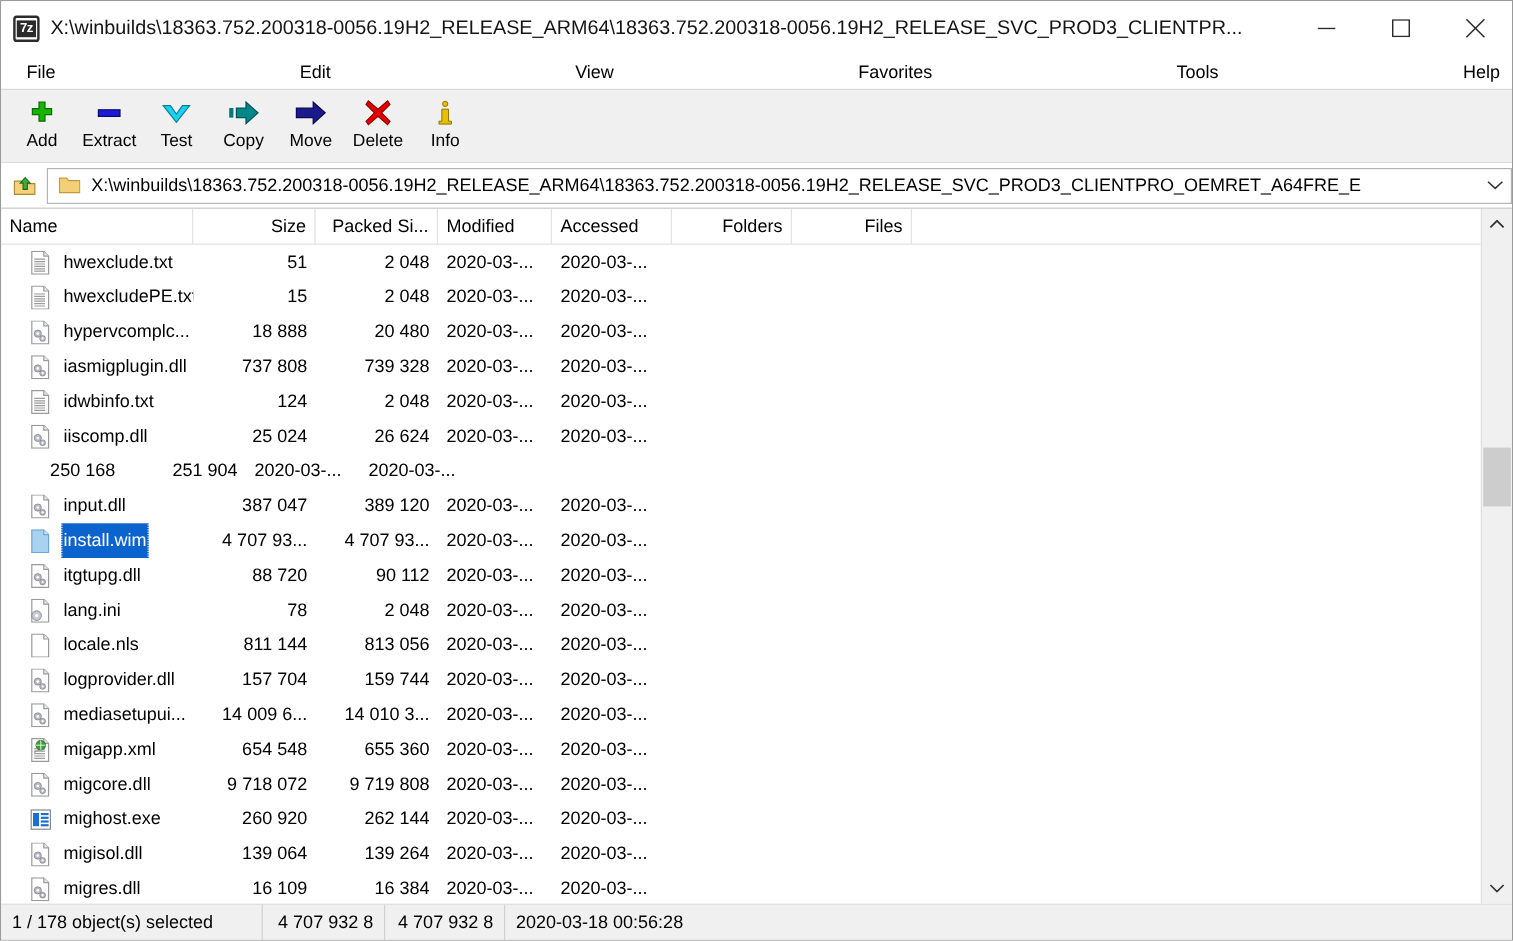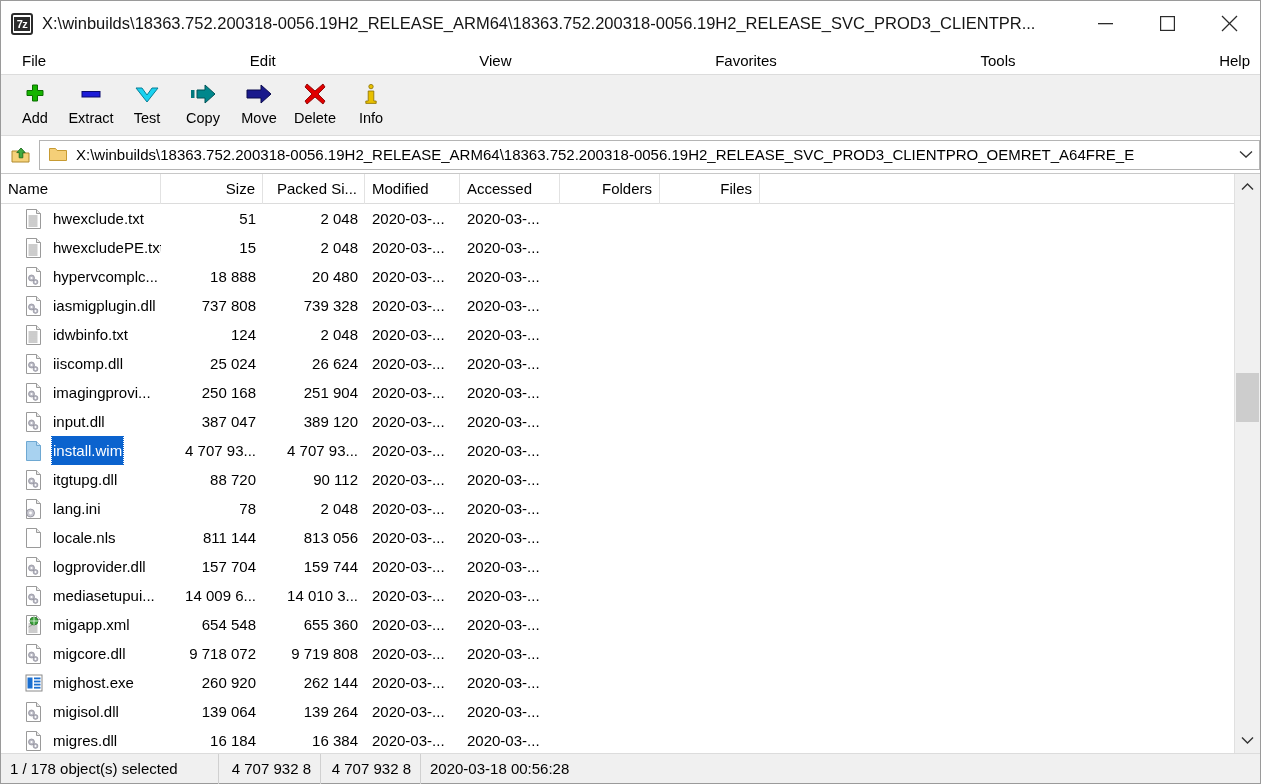--- a/index.html
+++ b/index.html
@@ -469,33 +469,20 @@
               <span class="fname">iiscomp.dll</span>
             </div>
             <div class="cell num" style="width: 102px; text-align: right;">25 024</div>
             <div class="cell num" style="width: 102px; text-align: right;">26 624</div>
             <div class="cell" style="width: 95px; text-align: left;">2020-03-...</div>
             <div class="cell" style="width: 100px; text-align: left;">2020-03-...</div>
             <div class="cell num" style="width: 100px; text-align: right;"></div>
             <div class="cell num" style="width: 100px; text-align: right;"></div>
           </div>
           <div class="row">
-            <div class="cell c-name" style="width: 160px;">
-              <svg class="ficon" viewBox="0 0 18 20">
-                <path d="M1.5 0.5 h10 l4 4 v15 h-14 z" fill="#ffffff" stroke="#9a9a9a" stroke-width="1"></path>
-                <path d="M11.5 0.5 v4 h4" fill="#eaeaea" stroke="#9a9a9a" stroke-width="1"></path>
-                <g fill="#b9b9c4" stroke="#7d7d8a" stroke-width="0.6">
-                  <circle cx="6.5" cy="11" r="3"></circle>
-                  <circle cx="10.5" cy="15" r="2.4"></circle>
-                </g>
-                <circle cx="6.5" cy="11" r="1.1" fill="#ffffff"></circle>
-                <circle cx="10.5" cy="15" r="0.9" fill="#ffffff"></circle>
-              </svg>
-              <span class="fname">imagingprovi...</span>
-            </div>
             <div class="cell num" style="width: 102px; text-align: right;">250 168</div>
             <div class="cell num" style="width: 102px; text-align: right;">251 904</div>
             <div class="cell" style="width: 95px; text-align: left;">2020-03-...</div>
             <div class="cell" style="width: 100px; text-align: left;">2020-03-...</div>
             <div class="cell num" style="width: 100px; text-align: right;"></div>
             <div class="cell num" style="width: 100px; text-align: right;"></div>
           </div>
           <div class="row">
             <div class="cell c-name" style="width: 160px;">
               <svg class="ficon" viewBox="0 0 18 20">
@@ -722,21 +709,21 @@
                 <path d="M11.5 0.5 v4 h4" fill="#eaeaea" stroke="#9a9a9a" stroke-width="1"></path>
                 <g fill="#b9b9c4" stroke="#7d7d8a" stroke-width="0.6">
                   <circle cx="6.5" cy="11" r="3"></circle>
                   <circle cx="10.5" cy="15" r="2.4"></circle>
                 </g>
                 <circle cx="6.5" cy="11" r="1.1" fill="#ffffff"></circle>
                 <circle cx="10.5" cy="15" r="0.9" fill="#ffffff"></circle>
               </svg>
               <span class="fname">migres.dll</span>
             </div>
-            <div class="cell num" style="width: 102px; text-align: right;">16 184</div>
+            <div class="cell num" style="width: 102px; text-align: right;">16 109</div>
             <div class="cell num" style="width: 102px; text-align: right;">16 384</div>
             <div class="cell" style="width: 95px; text-align: left;">2020-03-...</div>
             <div class="cell" style="width: 100px; text-align: left;">2020-03-...</div>
             <div class="cell num" style="width: 100px; text-align: right;"></div>
             <div class="cell num" style="width: 100px; text-align: right;"></div>
           </div>
         </div>
 
     </div>
 

